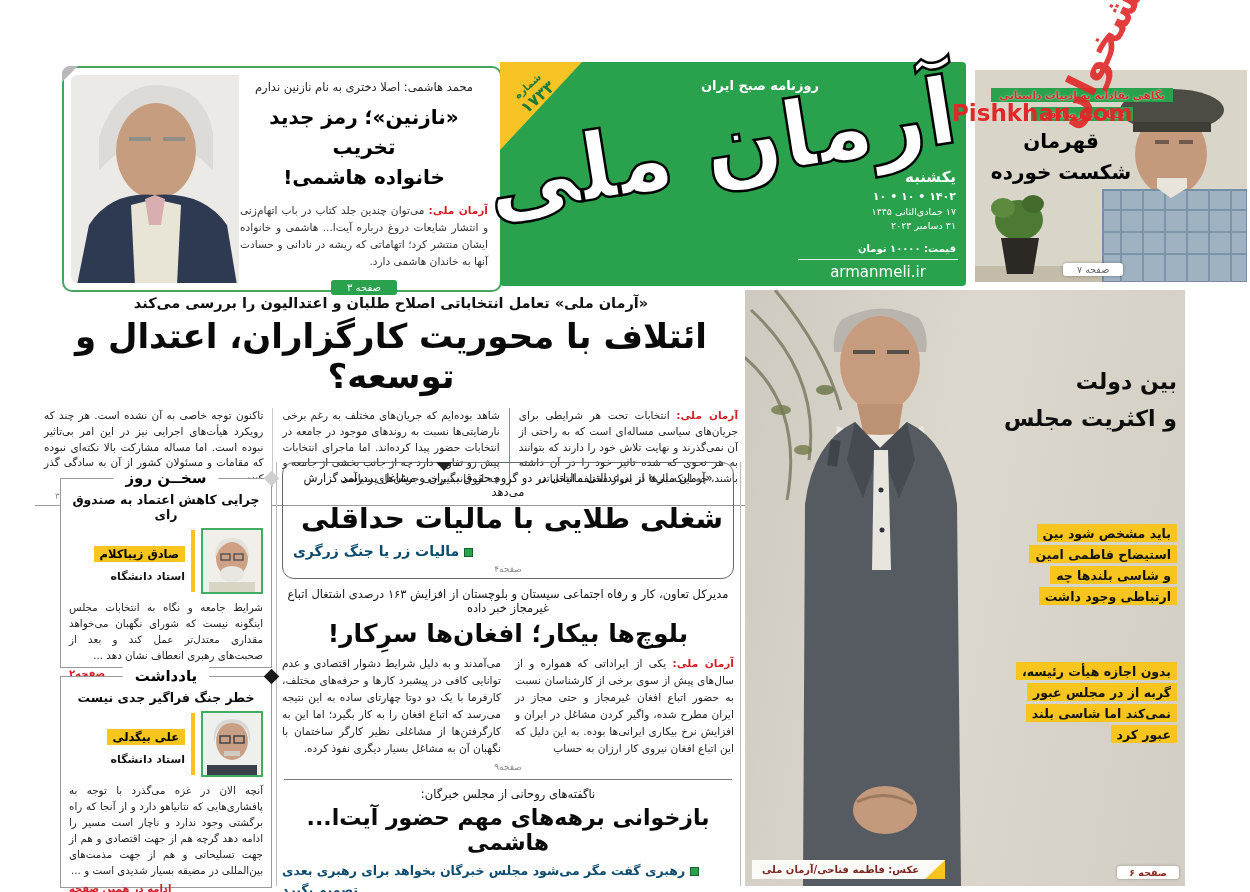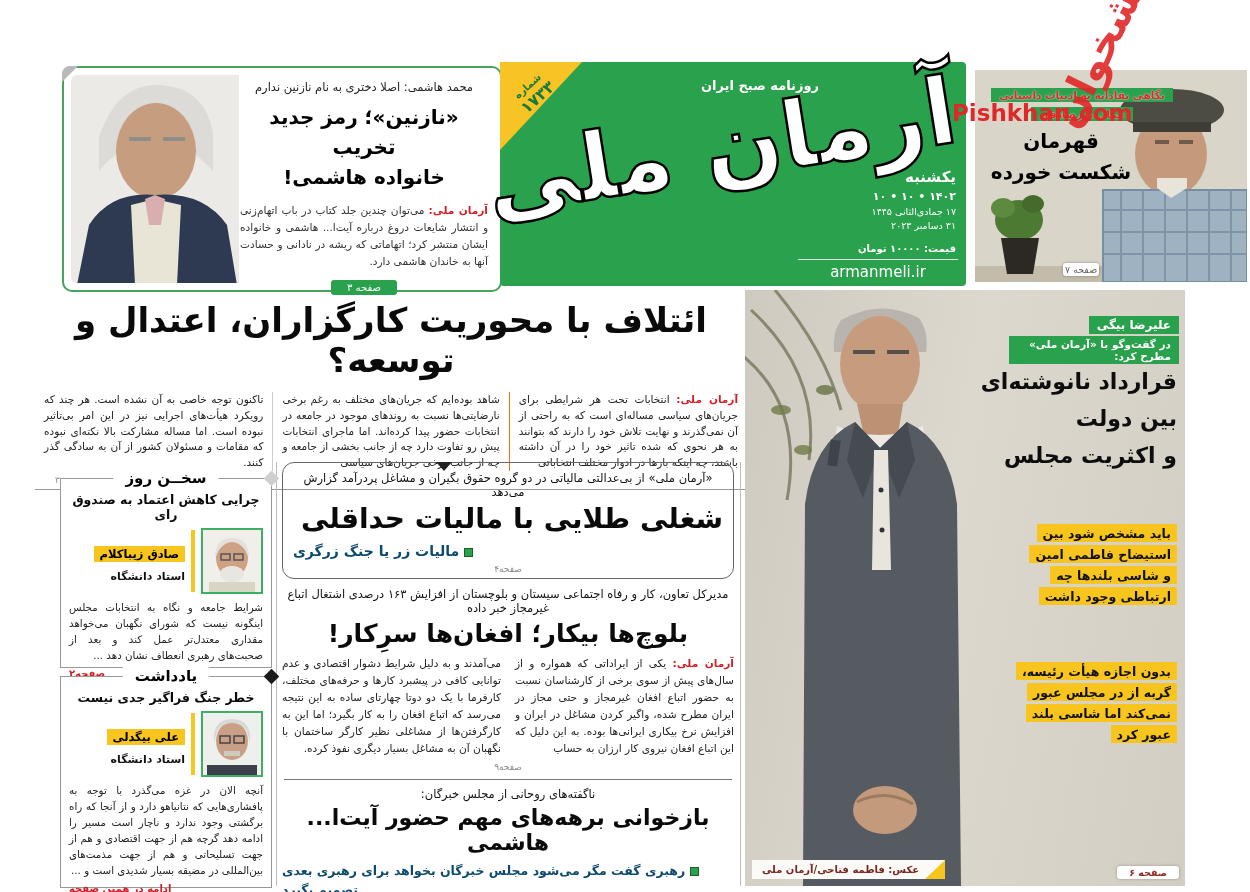--- a/index.html
+++ b/index.html
@@ -35,21 +35,21 @@
   .dateblock .d1 { font-size:11px; font-weight:bold; margin-bottom:3px; }
   .dateblock .d2, .dateblock .d3 { font-size:9.5px; margin-bottom:3px; }
   .dateblock .price { font-size:10px; font-weight:bold; margin-top:12px; }
   .site { position:absolute; right:8px; bottom:5px; width:160px; text-align:center; color:#fff; font-size:15px; border-top:1px solid rgba(255,255,255,.85); padding-top:3px; z-index:3; direction:ltr; }
 
   
   .hero { position:absolute; left:975px; top:70px; width:272px; height:212px; overflow:hidden; }
   .hero-strip { position:absolute; left:2px; top:14px; width:210px; z-index:5; text-align:center; }
   .hero-strip .line { display:inline-block; background:#2aa14d; color:#e02828; font-weight:bold; font-size:10.5px; padding:1px 8px; text-shadow:0 0 2px #fff; }
   .hero-hl { position:absolute; left:2px; top:56px; width:168px; text-align:center; font-size:20px; font-weight:900; color:#000; line-height:1.55; z-index:5; }
-  .badge-white { display:inline-block; background:#fff; color:#666; font-size:9.5px; padding:1px 2px; border-radius:3px; box-shadow:0 0 3px rgba(0,0,0,.35); }
+  .badge-white { display:inline-block; background:#fff; color:#666; font-size:9.5px; padding:1px 14px; border-radius:3px; box-shadow:0 0 3px rgba(0,0,0,.35); }
   .hero .pg { position:absolute; left:88px; bottom:5px; z-index:5; }
 
   
   .lead { position:absolute; left:35px; top:295px; width:712px; }
   .lead .kicker { text-align:center; font-weight:bold; font-size:14.5px; color:#111; }
   .lead .hl { text-align:center; font-size:34px; font-weight:900; color:#0a0a0a; margin-top:5px; letter-spacing:-1px; }
   .lead .cols { display:flex; margin-top:12px; }
   .lead .col { width:33.33%; font-size:10.5px; line-height:1.5; color:#222; text-align:justify; padding:0 9px; }
   .lead .col.mid { border-left:1px solid #ccc; border-right:1px solid #f97316; }
   .pg-gray { font-size:9px; color:#888; }
@@ -178,20 +178,21 @@
       <span class="line">جمال میرصادقی</span>
     </div>
     <div class="hero-hl">
       <div>قهرمان</div>
       <div>شکست خورده</div>
     </div>
     <div class="pg"><span class="badge-white">صفحه ۷</span></div>
   </div>
 
   <div class="lead">
+    <div class="kicker">«آرمان ملی» تعامل انتخاباتی اصلاح طلبان و اعتدالیون را بررسی می‌کند</div>
     <div class="hl">ائتلاف با محوریت کارگزاران، اعتدال و توسعه؟</div>
     <div class="cols">
       <div class="col"><span class="leadin">آرمان ملی:</span><span> انتخابات تحت هر شرایطی برای جریان‌های سیاسی مساله‌ای است که به راحتی از آن نمی‌گذرند و نهایت تلاش خود را دارند که بتوانند به هر نحوی که شده تاثیر خود را در آن داشته باشند، چه اینکه بارها در ادوار مختلف انتخاباتی</span></div>
       <div class="col mid">شاهد بوده‌ایم که جریان‌های مختلف به رغم برخی نارضایتی‌ها نسبت به روندهای موجود در جامعه در انتخابات حضور پیدا کرده‌اند. اما ماجرای انتخابات پیش رو تفاوت دارد چه از جانب بخشی از جامعه و چه از جانب برخی جریان‌های سیاسی</div>
       <div class="col">تاکنون توجه خاصی به آن نشده است. هر چند که رویکرد هیأت‌های اجرایی نیز در این امر بی‌تاثیر نبوده است. اما مساله مشارکت بالا نکته‌ای نبوده که مقامات و مسئولان کشور از آن به سادگی گذر کنند.</div>
     </div>
     <div class="pg pg-gray">صفحه۳</div>
     <div class="rule"></div>
   </div>
 
@@ -293,26 +294,21 @@
       <path d="M58,596 L60,214 Q68,152 110,132 L135,158 L162,132 Q204,152 212,214 L216,596 Z" fill="#565b61"></path>
       <path d="M110,132 L135,158 L118,208 L102,170 Z" fill="#464b51"></path>
       <path d="M162,132 L135,158 L154,208 L170,170 Z" fill="#464b51"></path>
       <path d="M129,160 L143,160 L146,280 L127,280 Z" fill="#e8e5de"></path>
       <circle cx="136" cy="200" r="2.5" fill="#2f3338"></circle>
       <circle cx="137" cy="240" r="2.5" fill="#2f3338"></circle>
       <ellipse cx="140" cy="520" rx="32" ry="24" fill="#c49a7c"></ellipse>
       <path d="M112,512 Q140,498 168,514" stroke="#9c7a5e" stroke-width="3" fill="none"></path>
       <rect x="84" y="150" width="10" height="26" fill="#3f444a" transform="rotate(8 89 163)"></rect>
     </svg>
-    <div class="ov-badges">
-      <div class="b b1">علیرضا بیگی</div>
-      <div class="b b2">در گفت‌وگو با «آرمان ملی» مطرح کرد:</div>
-    </div>
     <div class="ov-hl">
-      <div>قرارداد نانوشته‌ای</div>
       <div>بین دولت</div>
       <div>و اکثریت مجلس</div>
     </div>
     <div class="pull pull1">
       <div class="y">باید مشخص شود بین</div>
       <div class="y">استیضاح فاطمی امین</div>
       <div class="y">و شاسی بلندها چه</div>
       <div class="y">ارتباطی وجود داشت</div>
     </div>
     <div class="pull pull2">

